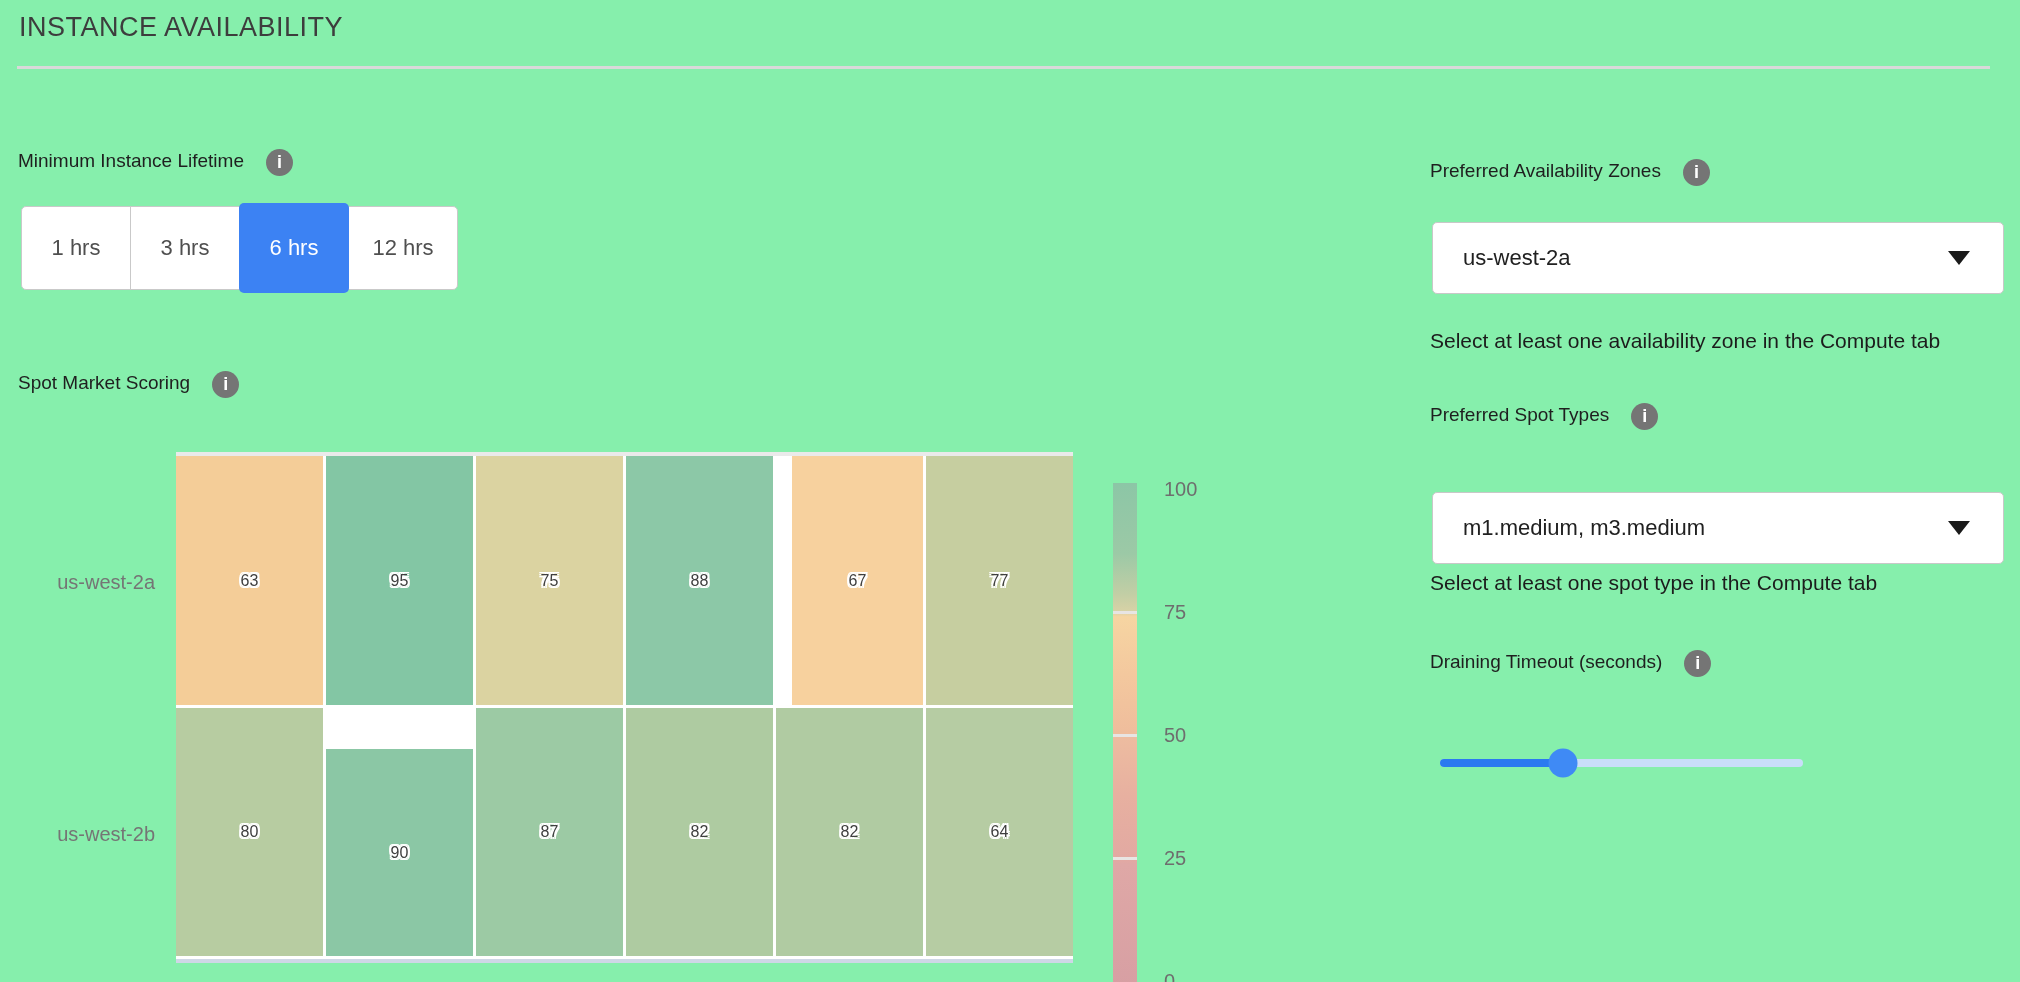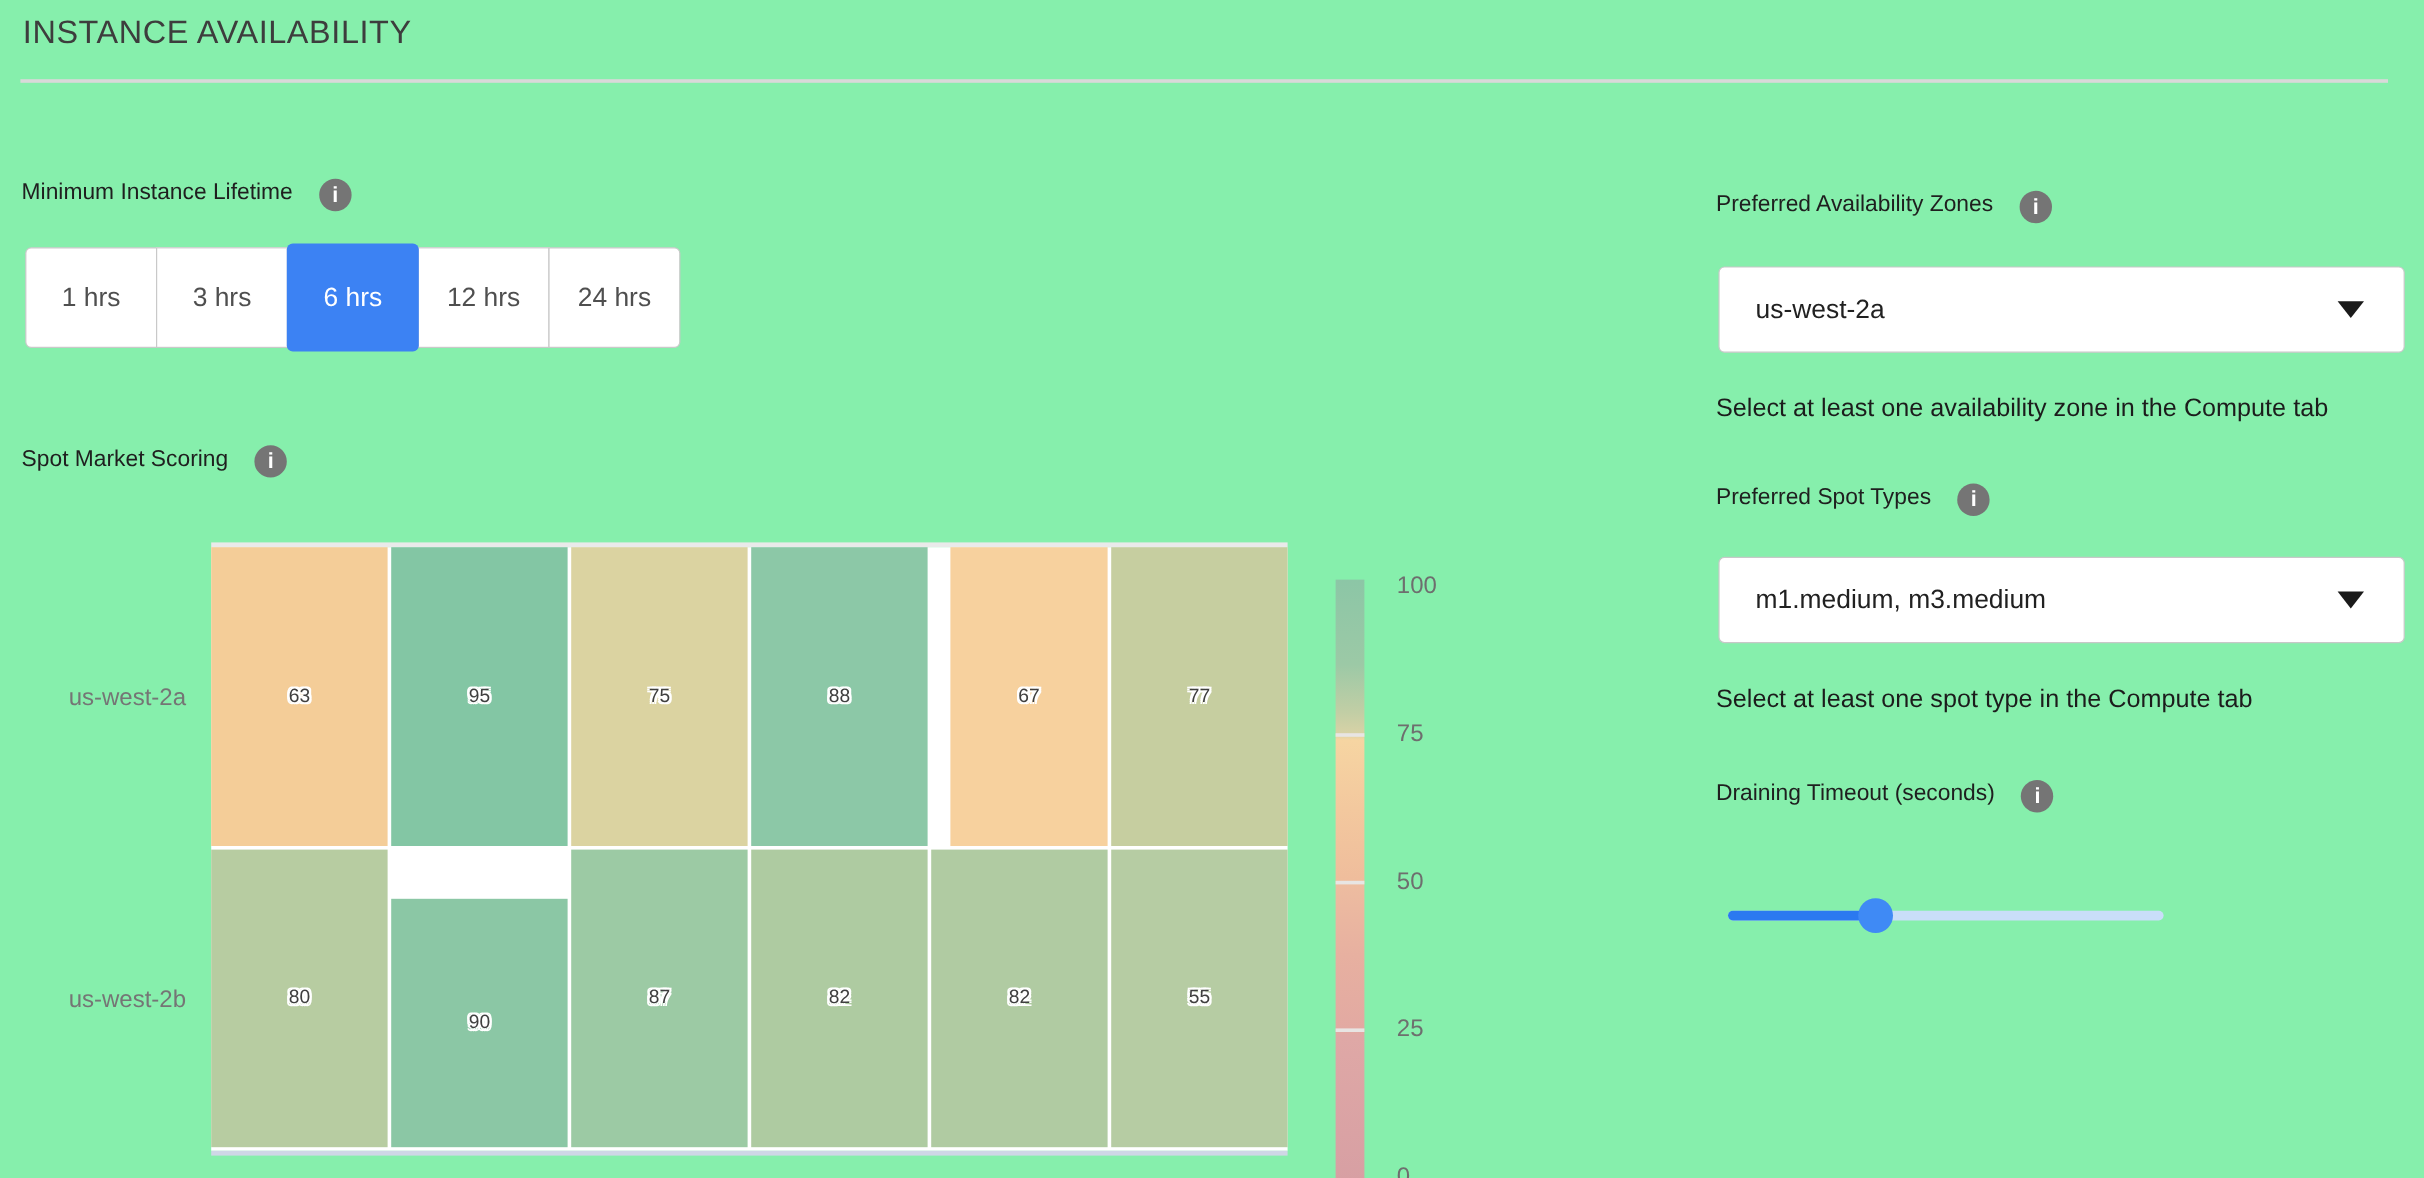--- a/index.html
+++ b/index.html
@@ -79,21 +79,20 @@
 
   <div class="label-row" style="left:18px; top:147px;">
     <span class="field-label">Minimum Instance Lifetime</span>
     <span class="info-icon">i</span>
   </div>
   <div class="btn-group">
     <button class="mil-btn">1 hrs</button>
     <button class="mil-btn">3 hrs</button>
     <button class="mil-btn selected" style="background: rgb(60, 130, 243);">6 hrs</button>
     <button class="mil-btn">12 hrs</button>
-    <button class="mil-btn">24 hrs</button>
   </div>
 
   <div class="label-row" style="left:18px; top:369px;">
     <span class="field-label">Spot Market Scoring</span>
     <span class="info-icon">i</span>
   </div>
 
   <span class="hm-rowlabel r0">us-west-2a</span>
   <span class="hm-rowlabel r1">us-west-2b</span>
   <div class="hm-topline"></div>
@@ -125,21 +124,21 @@
       <div class="hm-cell" style="background: rgb(156, 202, 164); grid-area: 2 / 3;">
         <span class="hm-val">87</span>
       </div>
       <div class="hm-cell" style="background: rgb(174, 203, 161); grid-area: 2 / 4;">
         <span class="hm-val">82</span>
       </div>
       <div class="hm-cell" style="background: rgb(176, 203, 162); grid-area: 2 / 5;">
         <span class="hm-val">82</span>
       </div>
       <div class="hm-cell" style="background: rgb(182, 204, 163); grid-area: 2 / 6;">
-        <span class="hm-val">55</span>
+        <span class="hm-val">64</span>
       </div>
     </div>
   <div class="hm-bottomline"></div>
 
   <div class="legend">
     <div class="legend-bar" id="legend-bar" style="background: linear-gradient(rgb(140, 198, 166) 0%, rgb(156, 201, 166) 14%, rgb(194, 206, 165) 22%, rgb(216, 210, 166) 25.5%, rgb(246, 213, 162) 26.5%, rgb(243, 200, 158) 38%, rgb(239, 189, 156) 49.5%, rgb(237, 188, 160) 50.5%, rgb(231, 176, 160) 62%, rgb(226, 169, 162) 74.5%, rgb(223, 168, 166) 75.5%, rgb(215, 159, 163) 100%);"></div>
     <div id="legend-ticks">
         <span class="legend-tick" style="top: 6px;">100</span>
         <div class="legend-line" style="top: 128px;"></div>
         <span class="legend-tick" style="top: 129px;">75</span>
@@ -158,21 +157,21 @@
   <div class="dropdown" style="top:222px;">
     <span class="dropdown-value">us-west-2a</span>
     <span class="caret"></span>
   </div>
   <div class="helper-text" style="top:329px;">Select at least one availability zone in the Compute tab</div>
 
   <div class="label-row" style="left:1430px; top:401px;">
     <span class="field-label">Preferred Spot Types</span>
     <span class="info-icon">i</span>
   </div>
-  <div class="dropdown" style="top:464px;">
+  <div class="dropdown" style="top:492px;">
     <span class="dropdown-value">m1.medium, m3.medium</span>
     <span class="caret"></span>
   </div>
   <div class="helper-text" style="top:571px;">Select at least one spot type in the Compute tab</div>
 
   <div class="label-row" style="left:1430px; top:648px;">
     <span class="field-label">Draining Timeout (seconds)</span>
     <span class="info-icon">i</span>
   </div>
   <div class="slider">

